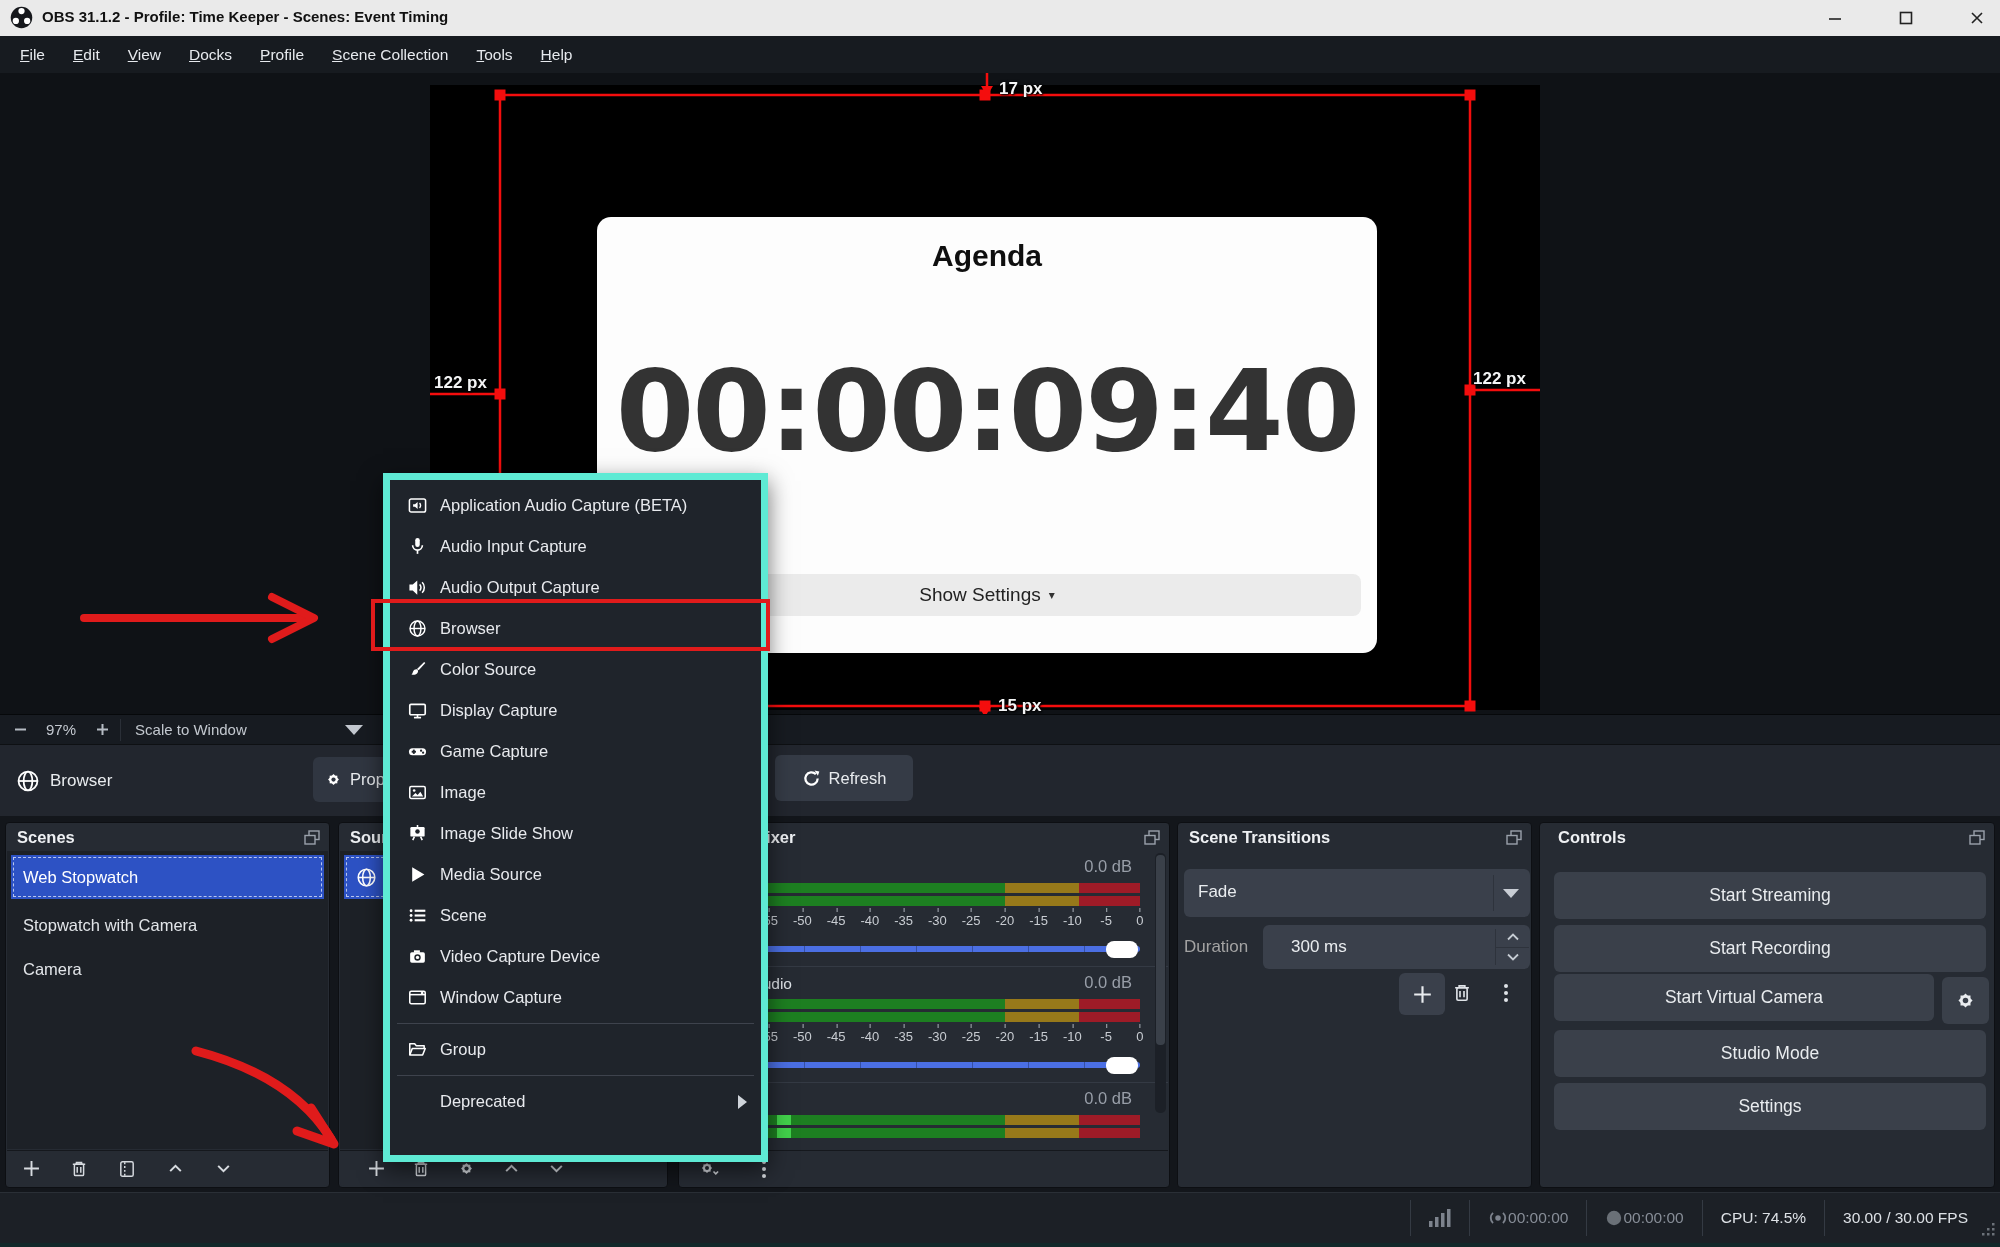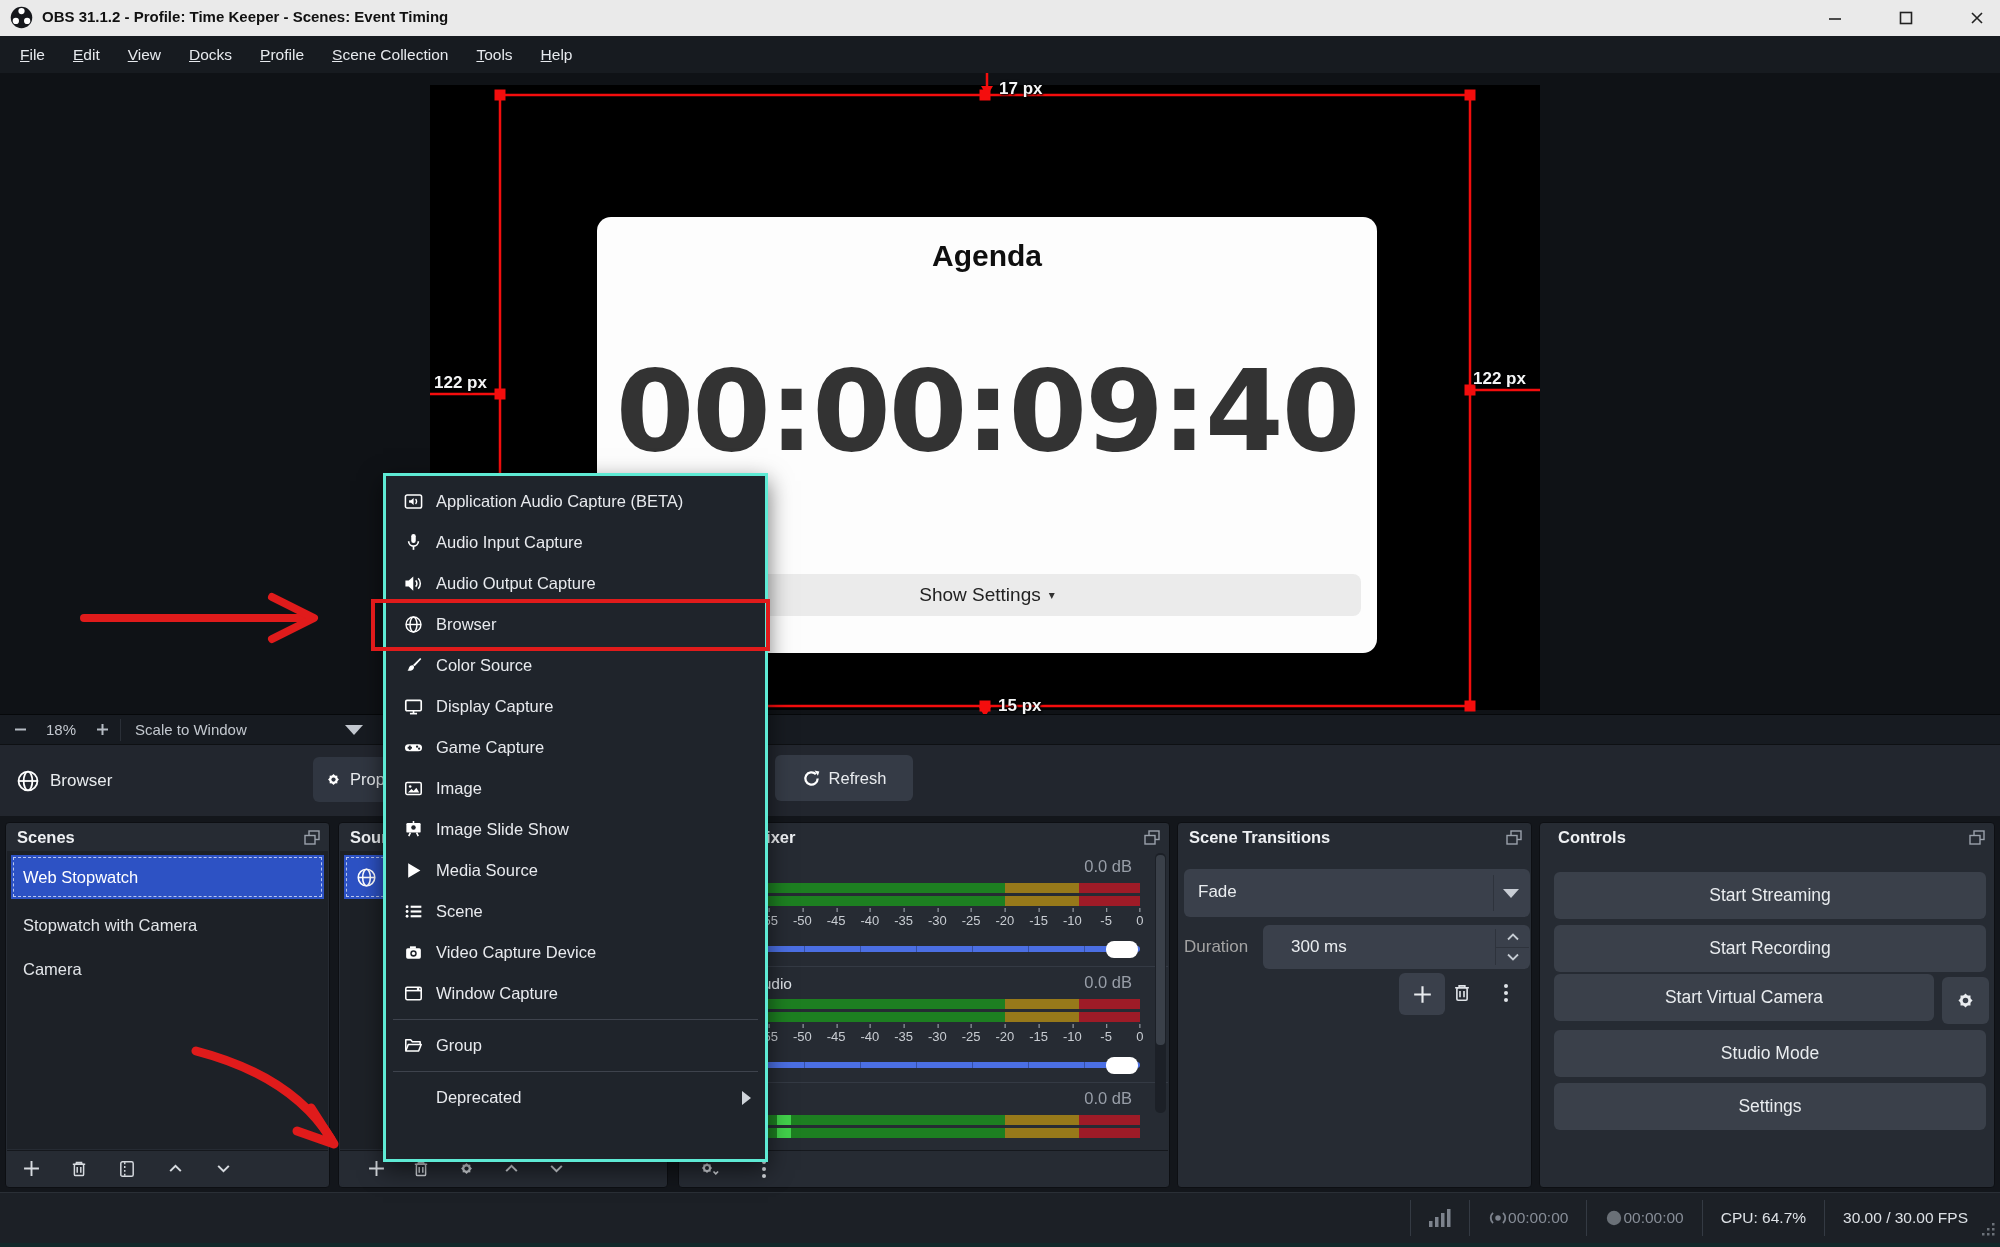--- a/index.html
+++ b/index.html
@@ -71,21 +71,21 @@
 
   
   .statusbar{position:absolute;left:0;top:1192px;width:2000px;height:51px;background:#1c2026;border-top:1px solid #2a2f36;}
   .sb-flex{position:absolute;right:14px;top:0;height:100%;display:flex;align-items:center;}
   .sb-sep{width:1px;height:36px;background:#343a43;}
   .sb-item{display:flex;align-items:center;padding:0 18px;font-size:15.5px;color:#878d97;}
   .sb-strong{color:#dde1e6;}
   .bottomstrip{position:absolute;left:0;top:1243px;width:2000px;height:4px;background:#12282a;}
 
   
-  .ctxmenu{position:absolute;left:383px;top:473px;width:385px;height:689px;background:#1f242b;border:3px solid #5eead4;box-shadow:0 8px 22px rgba(0,0,0,.55);z-index:10;padding-top:5px;}
+  .ctxmenu{position:absolute;left:383px;top:473px;width:385px;height:689px;background:#1f242b;border:7px solid #5eead4;box-shadow:0 8px 22px rgba(0,0,0,.55);z-index:10;padding-top:5px;}
   .mi{height:41px;display:flex;align-items:center;}
   .mi-icon{width:20px;height:20px;margin-left:17px;display:flex;align-items:center;justify-content:center;flex:none;}
   .mi-label{margin-left:13px;color:#e8eaee;font-size:16.5px;white-space:nowrap;}
   .mi-sep{height:1px;background:#3e434d;margin:5px 7px;}
   .mi-arrow{margin-left:auto;margin-right:14px;width:0;height:0;border-top:7px solid transparent;border-bottom:7px solid transparent;border-left:9px solid #cfd4da;}
   .ab-ico{color:#fff;font-weight:bold;font-size:14px;letter-spacing:-0.5px;}
 
   .redbox{position:absolute;left:371px;top:599px;width:399px;height:52px;border:4px solid #e01b1b;z-index:25;}
   .overlay-svg{position:absolute;left:0;top:0;z-index:30;pointer-events:none;}
   svg{display:block;}
@@ -169,21 +169,21 @@
     <div class="px-label" style="left:1473px;top:296px;">122 px</div>
     <div class="px-label" style="left:998px;top:623px;">15 px</div>
   </div>
 
   <div class="zoombar">
     <div class="tbi" style="margin-left:8px;">
         <svg width="13" height="13" viewBox="0 0 13 13">
           <line x1="1" y1="6.5" x2="12" y2="6.5" stroke="#b6bcc4" stroke-width="2"></line>
         </svg>
       </div>
-    <span style="margin:0 14px;">18%</span>
+    <span style="margin:0 14px;">97%</span>
     <div class="tbi">
         <svg width="13" height="13" viewBox="0 0 13 13">
           <path d="M1 6.5h11M6.5 1v11" stroke="#b6bcc4" stroke-width="2"></path>
         </svg>
       </div>
     <div class="zb-sep"></div>
     <span style="margin:0 8px;">Scale to Window</span>
     <div style="margin:0 60px 0 90px;width:0;height:0;border-left:9px solid transparent;border-right:9px solid transparent;border-top:10px solid #c3c8cf;"></div>
     <div class="zb-sep"></div>
   </div>
@@ -502,21 +502,21 @@
         <span>00:00:00</span>
       </div>
       <div class="sb-sep"></div>
       <div class="sb-item">
         <svg width="18" height="18" viewBox="0 0 16 16">
             <circle cx="8" cy="8" r="6.4" fill="#6a7077"></circle>
           </svg>
         <span>00:00:00</span>
       </div>
       <div class="sb-sep"></div>
-      <div class="sb-item sb-strong">CPU: 64.7%</div>
+      <div class="sb-item sb-strong">CPU: 74.5%</div>
       <div class="sb-sep"></div>
       <div class="sb-item sb-strong">30.00 / 30.00 FPS</div>
     </div>
     <svg class="abs" style="right:4px;bottom:6px;" width="14" height="14" viewBox="0 0 14 14">
         <g fill="#6b7178">
           <rect x="10" y="10" width="2.5" height="2.5"></rect>
           <rect x="10" y="5" width="2.5" height="2.5"></rect>
           <rect x="5" y="10" width="2.5" height="2.5"></rect>
           <rect x="10" y="0" width="2.5" height="2.5"></rect>
           <rect x="0" y="10" width="2.5" height="2.5"></rect>

